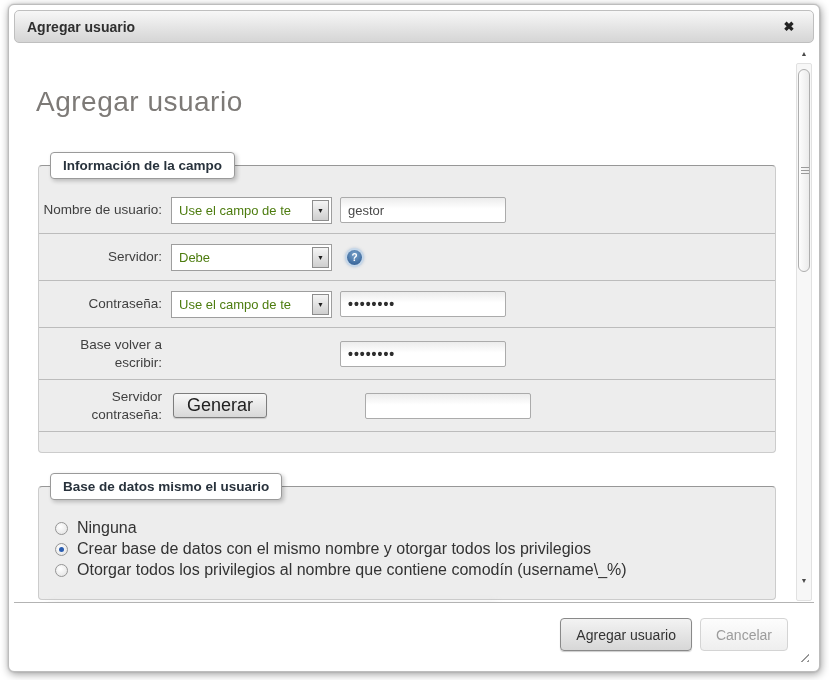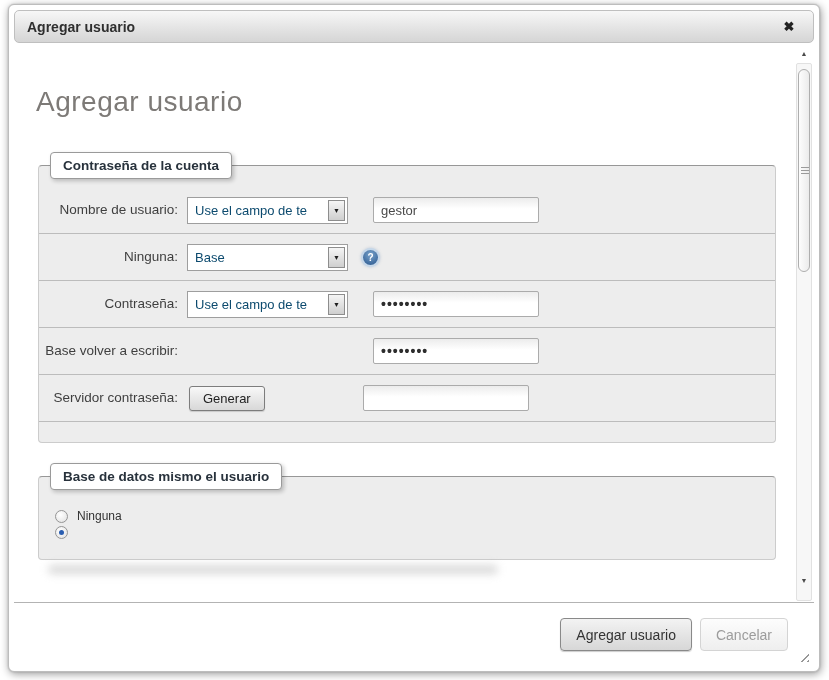--- a/index.html
+++ b/index.html
@@ -31,58 +31,58 @@
     border:1px solid #cccccc; border-top:1px solid #979797; border-radius:4px; }
   .fs1 { margin-top:47px; padding:21px 0 20px 0; }
   .fs2 { margin-top:33px; padding:29px 0 17px 16px; }
   .legend { position:absolute; top:-14px; left:11px; background:#fff; border:1px solid #9a9a9a;
     border-radius:4px; padding:5px 12px; font-size:13.5px; font-weight:bold; color:#28323c;
     box-shadow:2px 2px 4px rgba(0,0,0,.22); white-space:nowrap; }
 
   
   .frow { display:flex; align-items:center; padding:8px 0; min-height:47px;
     border-bottom:1px solid #bcbcbc; }
-  .rlabel { width:148px; text-align:right; padding-right:9px; font-size:13.5px; color:#3f3f3f; line-height:1.3; }
+  .rlabel { width:132px; text-align:right; padding-right:9px; font-size:13.5px; color:#3f3f3f; line-height:1.3; }
 
   .selectbox { position:relative; width:161px; height:27px; background:#fff;
     border:1px solid #9e9e9e; display:flex; align-items:center; padding:0 21px 0 7px; cursor:default; }
-  .sel-text { font-size:13px; color:#0c4a6e; white-space:nowrap; overflow:hidden; }
+  .sel-text { font-size:13px; color:#4d7c0f; white-space:nowrap; overflow:hidden; }
   .sel-arrow { position:absolute; top:2px; right:2px; bottom:2px; width:17px;
     border:1px solid #8d8d8d; background:linear-gradient(180deg,#f5f5f5,#cfcfcf);
     display:flex; align-items:center; justify-content:center; }
   .sel-arrow span { font-size:7px; color:#1e1e1e; line-height:1; }
 
-  .tinput { width:166px; height:26px; margin-left:25px; border:1px solid #ababab; border-radius:2px;
+  .tinput { width:166px; height:26px; margin-left:8px; border:1px solid #ababab; border-radius:2px;
     background:linear-gradient(180deg,#ececec 0%,#ffffff 45%); padding:0 7px;
     font-family:"Liberation Sans","DejaVu Sans",sans-serif; font-size:13px; color:#4a4a4a; }
   .tinput.dots { font-size:14px; font-weight:bold; letter-spacing:1px; color:#2d2d2d; }
 
   .spacer-select { width:161px; height:1px; }
 
-  .gen-btn { height:25px; margin-left:2px; padding:0 13px; font-size:13px; color:#222;
+  .gen-btn { height:25px; margin-left:2px; padding:0 13px; font-size:18px; color:#222;
     border:1px solid #7d7d7d; border-radius:3px; cursor:pointer;
     background:linear-gradient(180deg,#f8f8f8,#d8d8d8);
     box-shadow:0 1px 1px rgba(0,0,0,.15);
     font-family:"Liberation Sans","DejaVu Sans",sans-serif; }
   .gen-gap { margin-left:98px; }
 
   .help-icon { width:15px; height:15px; margin-left:15px; border-radius:50%;
     background:radial-gradient(circle at 50% 32%, #7aa3cb 0%, #3b689c 75%);
     box-shadow:0 0 0 2px #c6d8ea, 0 0 3px 2px rgba(80,120,170,.35);
     color:#fff; font-size:10px; font-weight:bold; text-align:center; line-height:15px; cursor:pointer; }
 
   
   .radio-row { display:flex; align-items:center; margin:3px 0; cursor:pointer; }
   .radio { width:13px; height:13px; border-radius:50%; border:1px solid #959595;
     background:radial-gradient(circle at 40% 35%, #ffffff 0%, #e3e3e3 90%);
     margin-right:9px; position:relative; flex:0 0 auto; }
   .radio .dot { display:none; }
   .radio.checked .dot { display:block; position:absolute; left:3px; top:3px; width:5px; height:5px;
     border-radius:50%; background:#2a5db0; }
-  .radio-label { font-size:12px; color:#333; }
+  .radio-label { font-size:16px; color:#333; }
 
   .cut-legend { height:9px; width:450px; margin:5px 0 0 34px; border-radius:5px;
     background:#b5b5b5; filter:blur(4px); opacity:.5; }
 
   
   .scrollbar { position:absolute; top:7px; right:2px; width:16px; bottom:1px; }
   .sb-track { position:absolute; left:0; right:0; top:10px; bottom:0;
     background:#f7f7f7; border:1px solid #e1e1e1; border-radius:2px; }
   .sb-up { position:absolute; top:-3px; left:0; right:0; text-align:center;
     font-size:7px; color:#4a4a4a; height:10px; cursor:pointer; }
@@ -120,37 +120,37 @@
         <span class="close-glyph">✖</span>
       </button>
     </div>
 
     <div class="content">
       <div class="scrollarea">
 
         <h2 class="page-heading">Agregar usuario</h2>
 
         <div class="fieldset fs1">
-          <div class="legend">Contraseña de la cuenta</div>
+          <div class="legend">Información de la campo</div>
 
           <div class="frow">
             <div class="rlabel">Nombre de usuario:</div>
             <div class="selectbox">
               <span class="sel-text">Use el campo de te</span>
               <span class="sel-arrow">
                   <span>▼</span>
                 </span>
             </div>
             <input class="tinput" type="text" value="gestor" style="">
           </div>
 
           <div class="frow">
-            <div class="rlabel">Ninguna:</div>
+            <div class="rlabel">Servidor:</div>
             <div class="selectbox">
-              <span class="sel-text">Base</span>
+              <span class="sel-text">Debe</span>
               <span class="sel-arrow">
                   <span>▼</span>
                 </span>
             </div>
             <div class="help-icon">?</div>
           </div>
 
           <div class="frow">
             <div class="rlabel">Contraseña:</div>
             <div class="selectbox">
@@ -179,20 +179,25 @@
           <div class="legend">Base de datos mismo el usuario</div>
 
           <div class="radio-row">
             <span class="radio"></span>
             <span class="radio-label">Ninguna</span>
           </div>
           <div class="radio-row">
             <span class="radio checked">
                 <span class="dot"></span>
               </span>
+            <span class="radio-label">Crear base de datos con el mismo nombre y otorgar todos los privilegios</span>
+          </div>
+          <div class="radio-row">
+            <span class="radio"></span>
+            <span class="radio-label">Otorgar todos los privilegios al nombre que contiene comodín (username\_%)</span>
           </div>
         </div>
 
         <div class="cut-legend"></div>
       </div>
 
       <div class="scrollbar">
         <div class="sb-up">▲</div>
         <div class="sb-track">
           <div class="sb-thumb">

